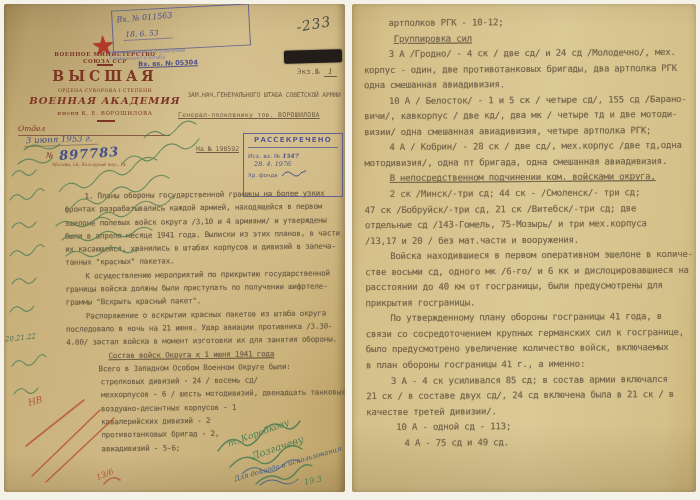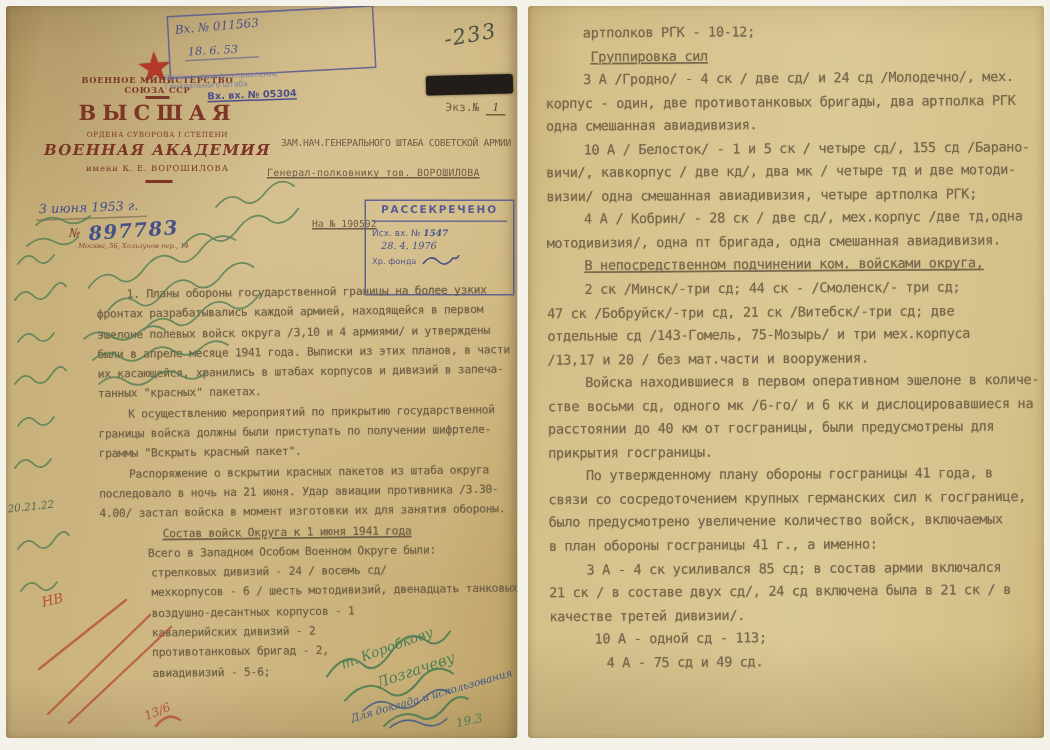--- a/index.html
+++ b/index.html
@@ -57,21 +57,21 @@
   #corner-no{position:absolute;left:292px;top:12px;color:#4a4f45;font-size:14px;
              transform:rotate(-10deg);letter-spacing:1px;}
   #redaction{position:absolute;left:280px;top:46px;width:58px;height:13px;background:#221d18;
              border-radius:2px;transform:rotate(-1.5deg);box-shadow:0 0 2px rgba(20,15,10,.6);}
   #copy-no{position:absolute;left:293px;top:63px;color:#6e5d45;font-size:7.5px;}
   #copy-no .cv{font-family:"DejaVu Serif",serif;font-style:italic;color:#55503e;
                border-bottom:1px solid #6e5d45;padding:0 4px;}
   #addressee{position:absolute;left:174px;top:87px;width:172px;color:#6e5d45;}
   #addressee .ad1{font-size:6.4px;letter-spacing:-0.2px;text-align:center;}
   #addressee .ad2{font-size:6.6px;margin-top:12px;text-decoration:underline;letter-spacing:.2px;}
-  #ref-no{position:absolute;left:192px;top:141px;color:#6e5d45;font-size:6.5px;text-decoration:underline;margin-left:12px;}
+  #ref-no{position:absolute;left:192px;top:141px;color:#6e5d45;font-size:6.5px;text-decoration:underline;}
   #decl-stamp{position:absolute;left:239px;top:129px;width:90px;height:58px;
               border:1.6px solid rgba(85,88,148,.9);color:#575b93;padding:2px 4px 2px;}
   #decl-stamp .d1{font-size:7px;font-weight:bold;letter-spacing:1.2px;text-align:center;
                   border-bottom:1.3px solid rgba(85,88,148,.8);padding-bottom:3px;}
   #decl-stamp .d2{font-size:6px;margin-top:4px;}
   #decl-stamp .d2 .hv{color:#44508a;font-weight:bold;}
   #decl-stamp .d3{font-size:6.5px;color:#44508a;margin-top:1px;margin-left:6px;}
   #decl-stamp .d4{font-size:5.5px;margin-top:2px;display:flex;align-items:flex-end;gap:3px;}
 
   
@@ -112,20 +112,21 @@
     <div class="lh serif" id="ministry">
       <div>ВОЕННОЕ МИНИСТЕРСТВО</div>
       <div>СОЮЗА ССР</div>
     </div>
     <div class="lh-rule" id="rule1"></div>
     <div class="lh serif" id="lh-title1">ВЫСШАЯ</div>
     <div class="lh serif" id="lh-order">ОРДЕНА СУВОРОВА I СТЕПЕНИ</div>
     <div class="lh serif" id="lh-title2">ВОЕННАЯ АКАДЕМИЯ</div>
     <div class="lh serif" id="lh-name">имени К. Е. ВОРОШИЛОВА</div>
     <div class="lh-rule" id="rule2"></div>
+    <div class="serif" id="dept-line">Отдел</div>
     <div class="hw" id="lh-date">3 июня 1953 г.</div>
     <div class="hw" id="lh-no">
       <span class="no-label">№</span>
       <span class="no-value">897783</span>
     </div>
     <div class="serif" id="lh-addr">Москва, 56, Хользунов пер., 14</div>
 
     <div id="in-stamp">
       <div class="s1 hw">Вх. № 011563</div>
       <div class="s2 hw">18. 6. 53</div>

